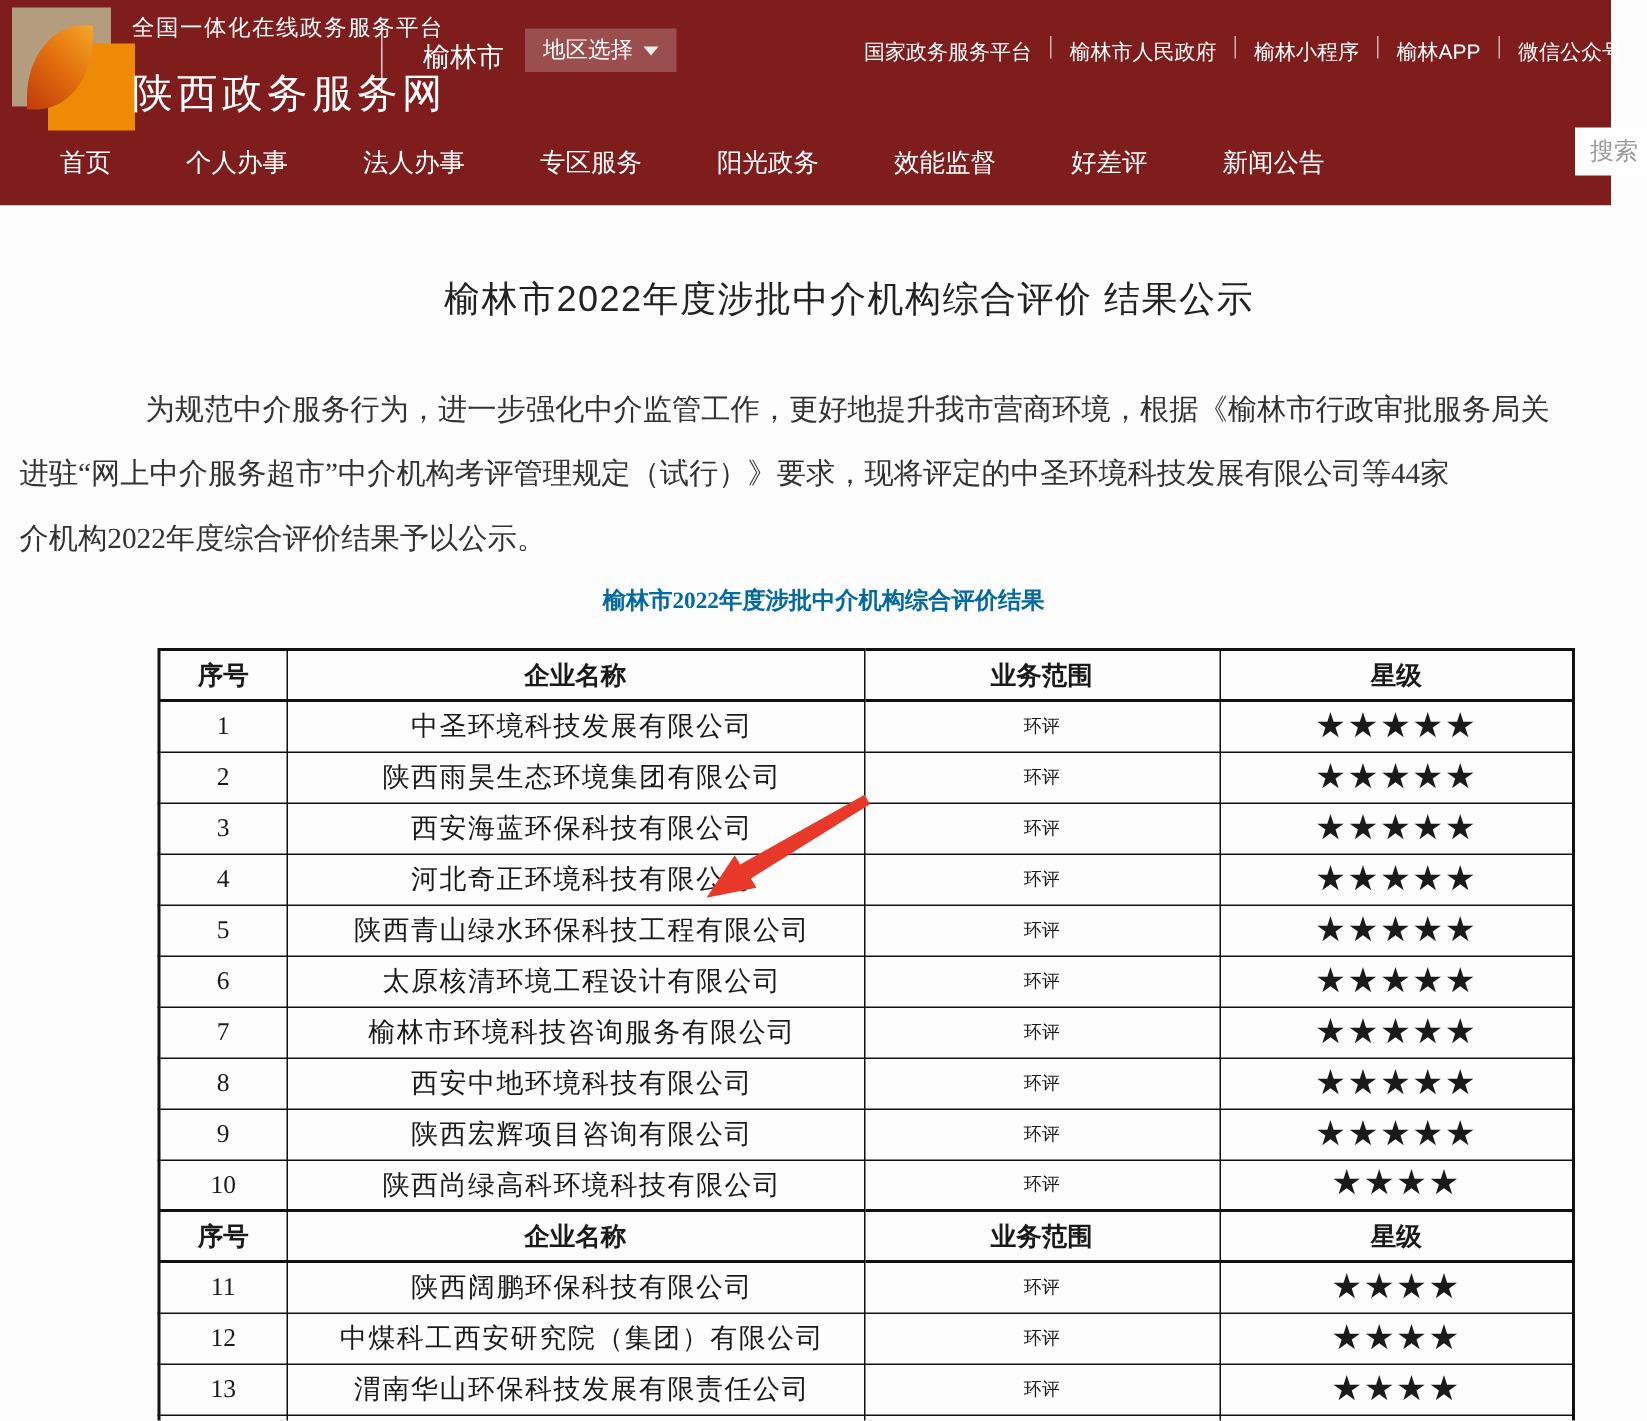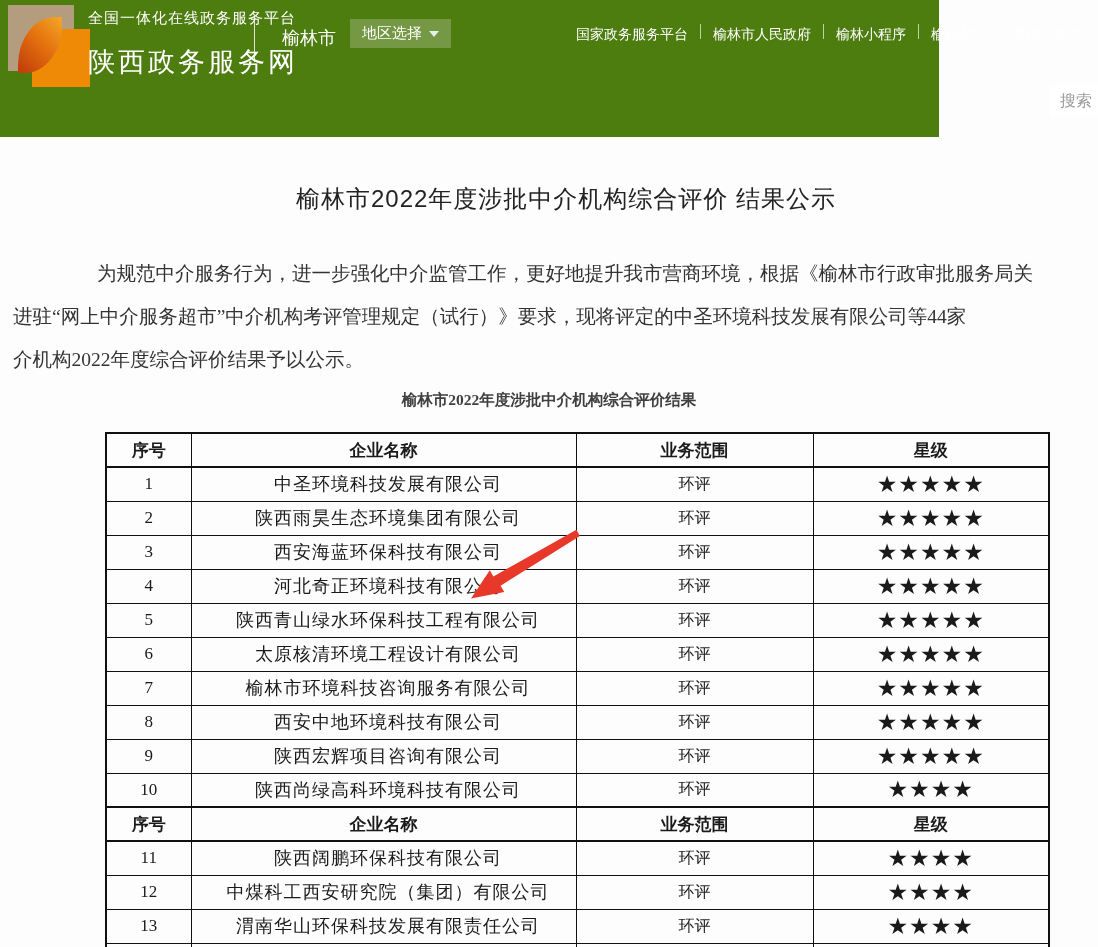--- a/index.html
+++ b/index.html
@@ -1,21 +1,21 @@
 <!DOCTYPE html>
 <html><head>
 <meta charset="utf-8">
 <style>
   * { margin:0; padding:0; box-sizing:border-box; }
   html,body { width:1098px; height:947px; overflow:hidden; background:#fdfdfd;
               font-family:"Liberation Sans","DejaVu Sans",sans-serif; }
   .page { position:relative; width:1098px; height:947px; }
 
   
-  .header { position:absolute; left:0; top:0; width:939px; height:137px; background:#4d7c0f; }
+  .header { position:absolute; left:0; top:0; width:1074px; height:137px; background:#7f1d1d; }
   .logo { position:absolute; left:8px; top:5px; width:84px; height:80px; cursor:pointer; }
   .logo-tan { position:absolute; left:0; top:0; width:66px; height:66px; background:#b49c7f; }
   .logo-orange { position:absolute; left:24px; top:24px; width:58px; height:58px; background:#ee8a05; }
   .logo-leaf { position:absolute; left:10px; top:12px; width:44px; height:56px;
                background:linear-gradient(225deg,#f5a728 0%,#e4720e 45%,#c03a0c 100%);
                border-radius:85% 0 85% 0; }
   .brand-text { position:absolute; left:88px; top:9px; color:#fff; }
   .brand-small { font-size:15px; letter-spacing:1px; }
   .brand-big { font-size:27px; letter-spacing:3px; margin-top:16px; font-weight:500; }
   .v-divider { position:absolute; left:254px; top:17px; width:1px; height:45px; background:rgba(255,255,255,.8); }
@@ -39,35 +39,35 @@
   .doc { position:absolute; left:0; top:137px; width:1098px; height:810px; background:#fdfdfd; }
   .doc-title { position:absolute; left:0; top:46px; width:1098px; text-align:center; padding-left:34px;
                font-size:24px; font-weight:500; color:#222; letter-spacing:1px; }
   .para { position:absolute; left:13px; top:115px; width:1300px;
           font-family:"Liberation Serif","DejaVu Serif",serif;
           font-size:19.5px; color:#333; line-height:43px; }
   .para .pline { white-space:nowrap; }
   .para .pline.indent { padding-left:84px; }
   .tbl-caption { position:absolute; left:0; top:253px; width:1098px; text-align:center; 
                  font-family:"Liberation Serif","DejaVu Serif",serif;
-                 font-size:15.5px; font-weight:bold; color:#404040; }
+                 font-size:15.5px; font-weight:bold; color:#0369a1; }
 
   
   table.eval { position:absolute; left:105px; top:295px; width:943px; border-collapse:collapse;
                font-family:"Liberation Serif","DejaVu Serif",serif; table-layout:fixed; }
   table.eval col.c-no { width:85px; } table.eval col.c-name { width:385px; }
   table.eval col.c-scope { width:237px; } table.eval col.c-star { width:236px; }
   table.eval td, table.eval th { border:1px solid #111; height:34px; vertical-align:middle;
                                  color:#1a1a1a; overflow:hidden; }
   table.eval { border:2px solid #111; }
   table.eval tr.hdr th { font-size:17px; font-weight:bold; text-align:center;
                          border-top-width:2px; border-bottom-width:2px;margin-left:35px; }
   td.no { text-align:center; font-size:17px; }
   td.name { text-align:center; padding-left:9px; font-size:18px; letter-spacing:1px; }
-  td.scope { text-align:center; font-size:16px; }
+  td.scope { text-align:center; font-size:12px; }
   td.stars { text-align:center; font-size:23px; letter-spacing:1px; line-height:23px; color:#000;
              font-family:"DejaVu Sans","Liberation Sans",sans-serif; }
   tr.stub td { border-bottom:none; }
 
   .arrow-svg { position:absolute; left:0; top:0; width:1098px; height:947px; pointer-events:none; }
 </style>
 </head>
 <body>
 
 <div class="page">
@@ -98,20 +98,30 @@
         <span class="sep"></span>
         <span class="tlink">榆林市人民政府</span>
         <span class="sep"></span>
         <span class="tlink">榆林小程序</span>
         <span class="sep"></span>
         <span class="tlink">榆林APP</span>
         <span class="sep"></span>
         <span class="tlink">微信公众号</span>
       </div>
 
+    <div class="nav" id="main-nav">
+        <span class="nav-item">首页</span>
+        <span class="nav-item">个人办事</span>
+        <span class="nav-item">法人办事</span>
+        <span class="nav-item">专区服务</span>
+        <span class="nav-item">阳光政务</span>
+        <span class="nav-item">效能监督</span>
+        <span class="nav-item">好差评</span>
+        <span class="nav-item">新闻公告</span>
+      </div>
 
     <div class="search-box">
       <span>搜索</span>
     </div>
   </div>
 
   <div class="doc">
     <div class="doc-title">榆林市2022年度涉批中介机构综合评价 结果公示</div>
 
     <div class="para" id="paragraph">

